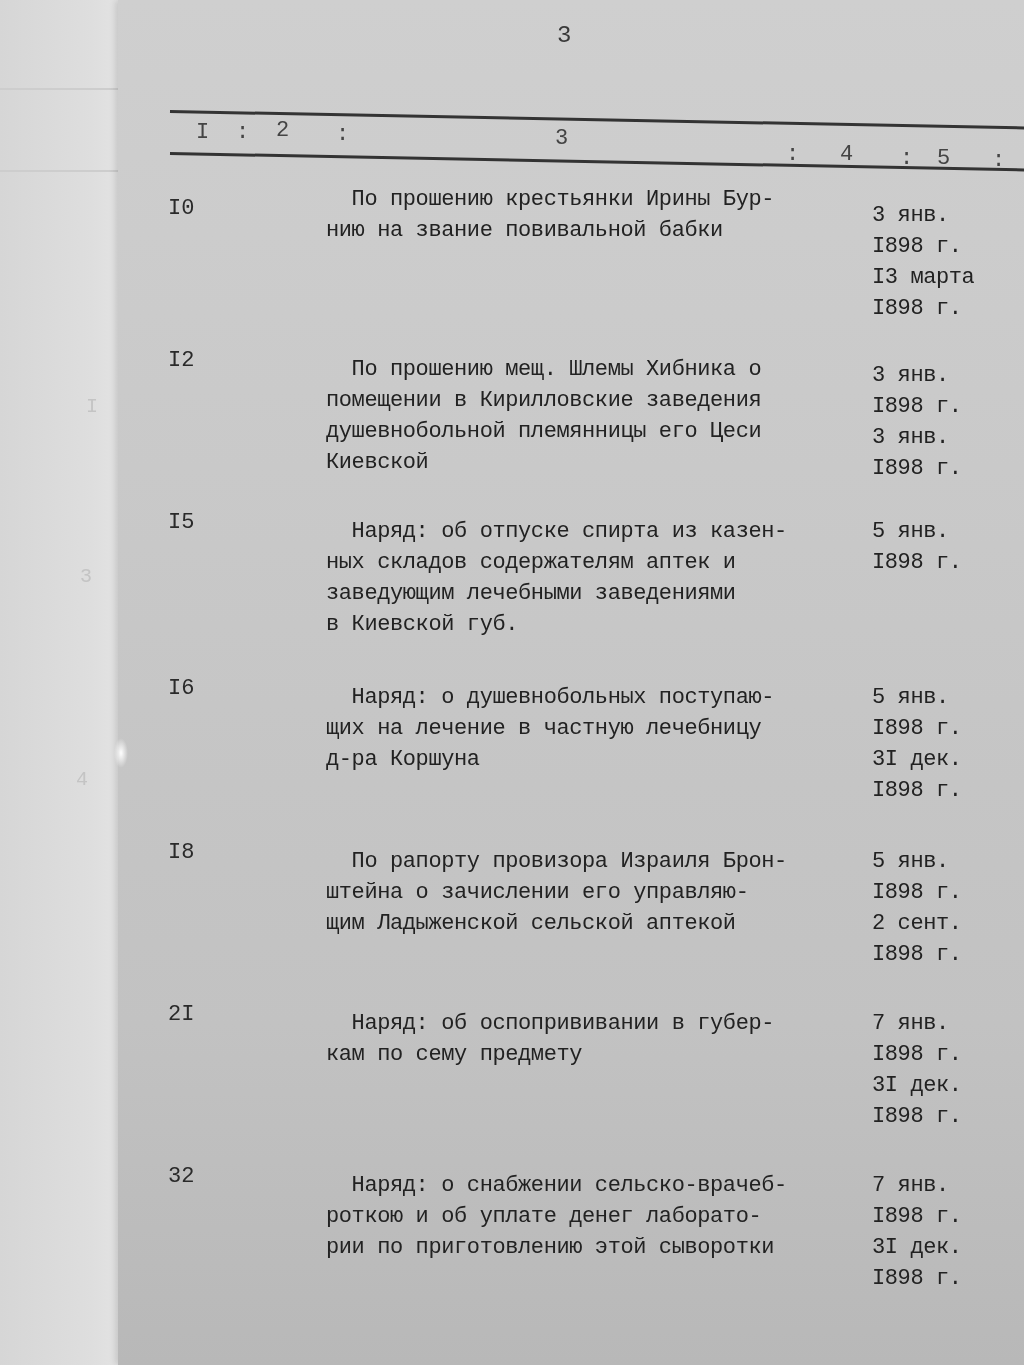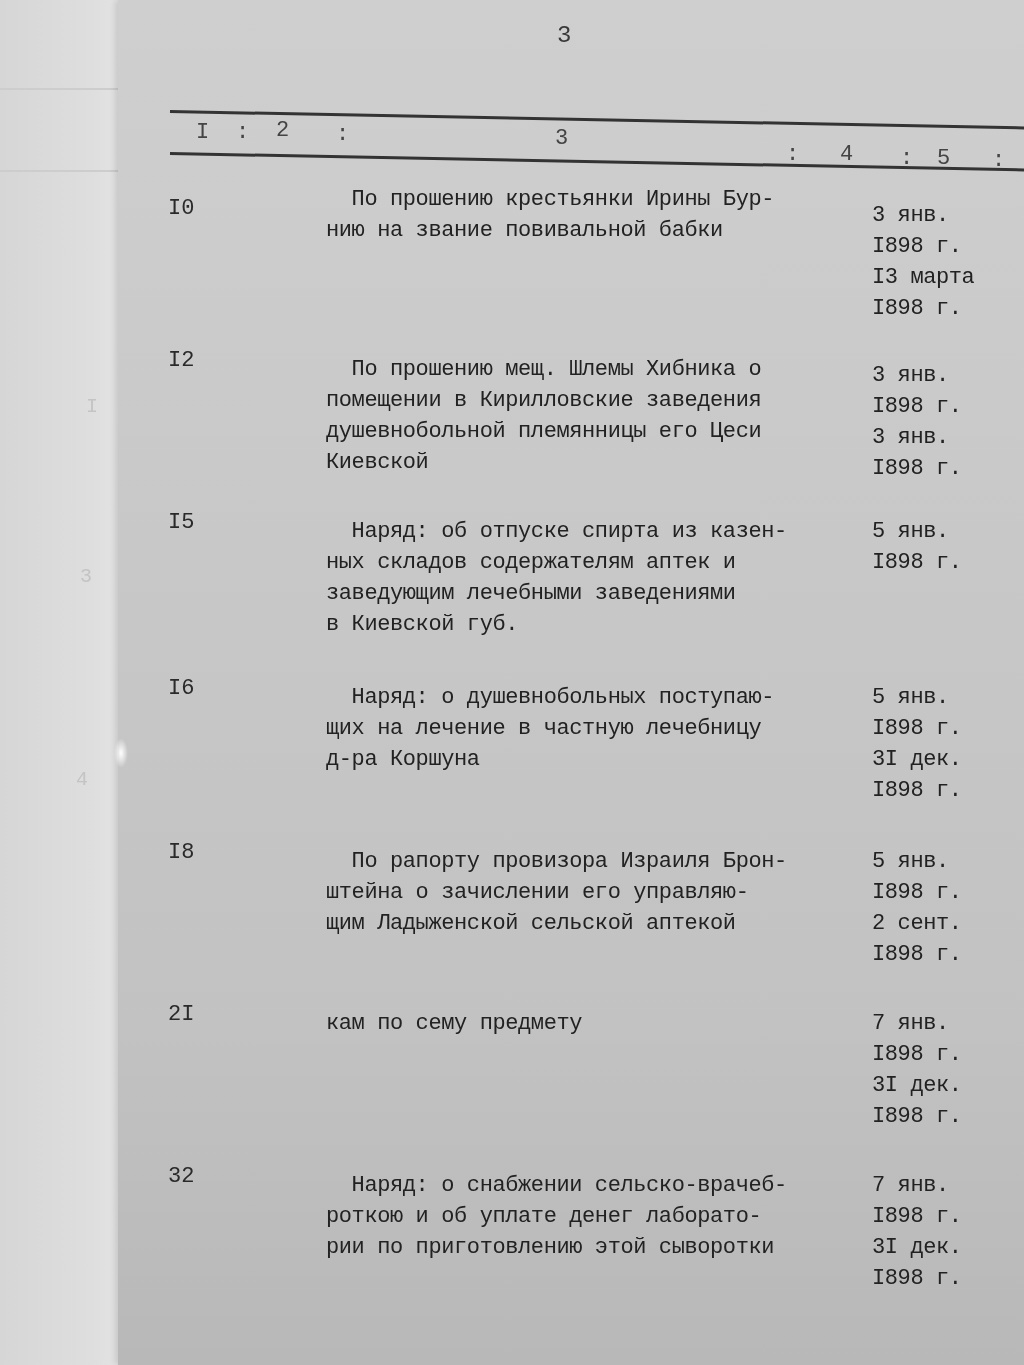--- a/index.html
+++ b/index.html
@@ -203,20 +203,21 @@
     <span class="line">5 янв.</span>
     <span class="line">I898 г.</span>
     <span class="line">2 сент.</span>
     <span class="line">I898 г.</span>
   </div>
 </div>
 
 <div class="entry" style="top:1002px">
   <span class="entry-num" style="top:0">2I</span>
   <div class="entry-text" style="top:6px">
+    <span class="line">  Наряд: об оспопрививании в губер-</span>
     <span class="line">кам по сему предмету</span>
   </div>
   <div class="entry-dates" style="top:6px">
     <span class="line">7 янв.</span>
     <span class="line">I898 г.</span>
     <span class="line">3I дек.</span>
     <span class="line">I898 г.</span>
   </div>
 </div>
 

